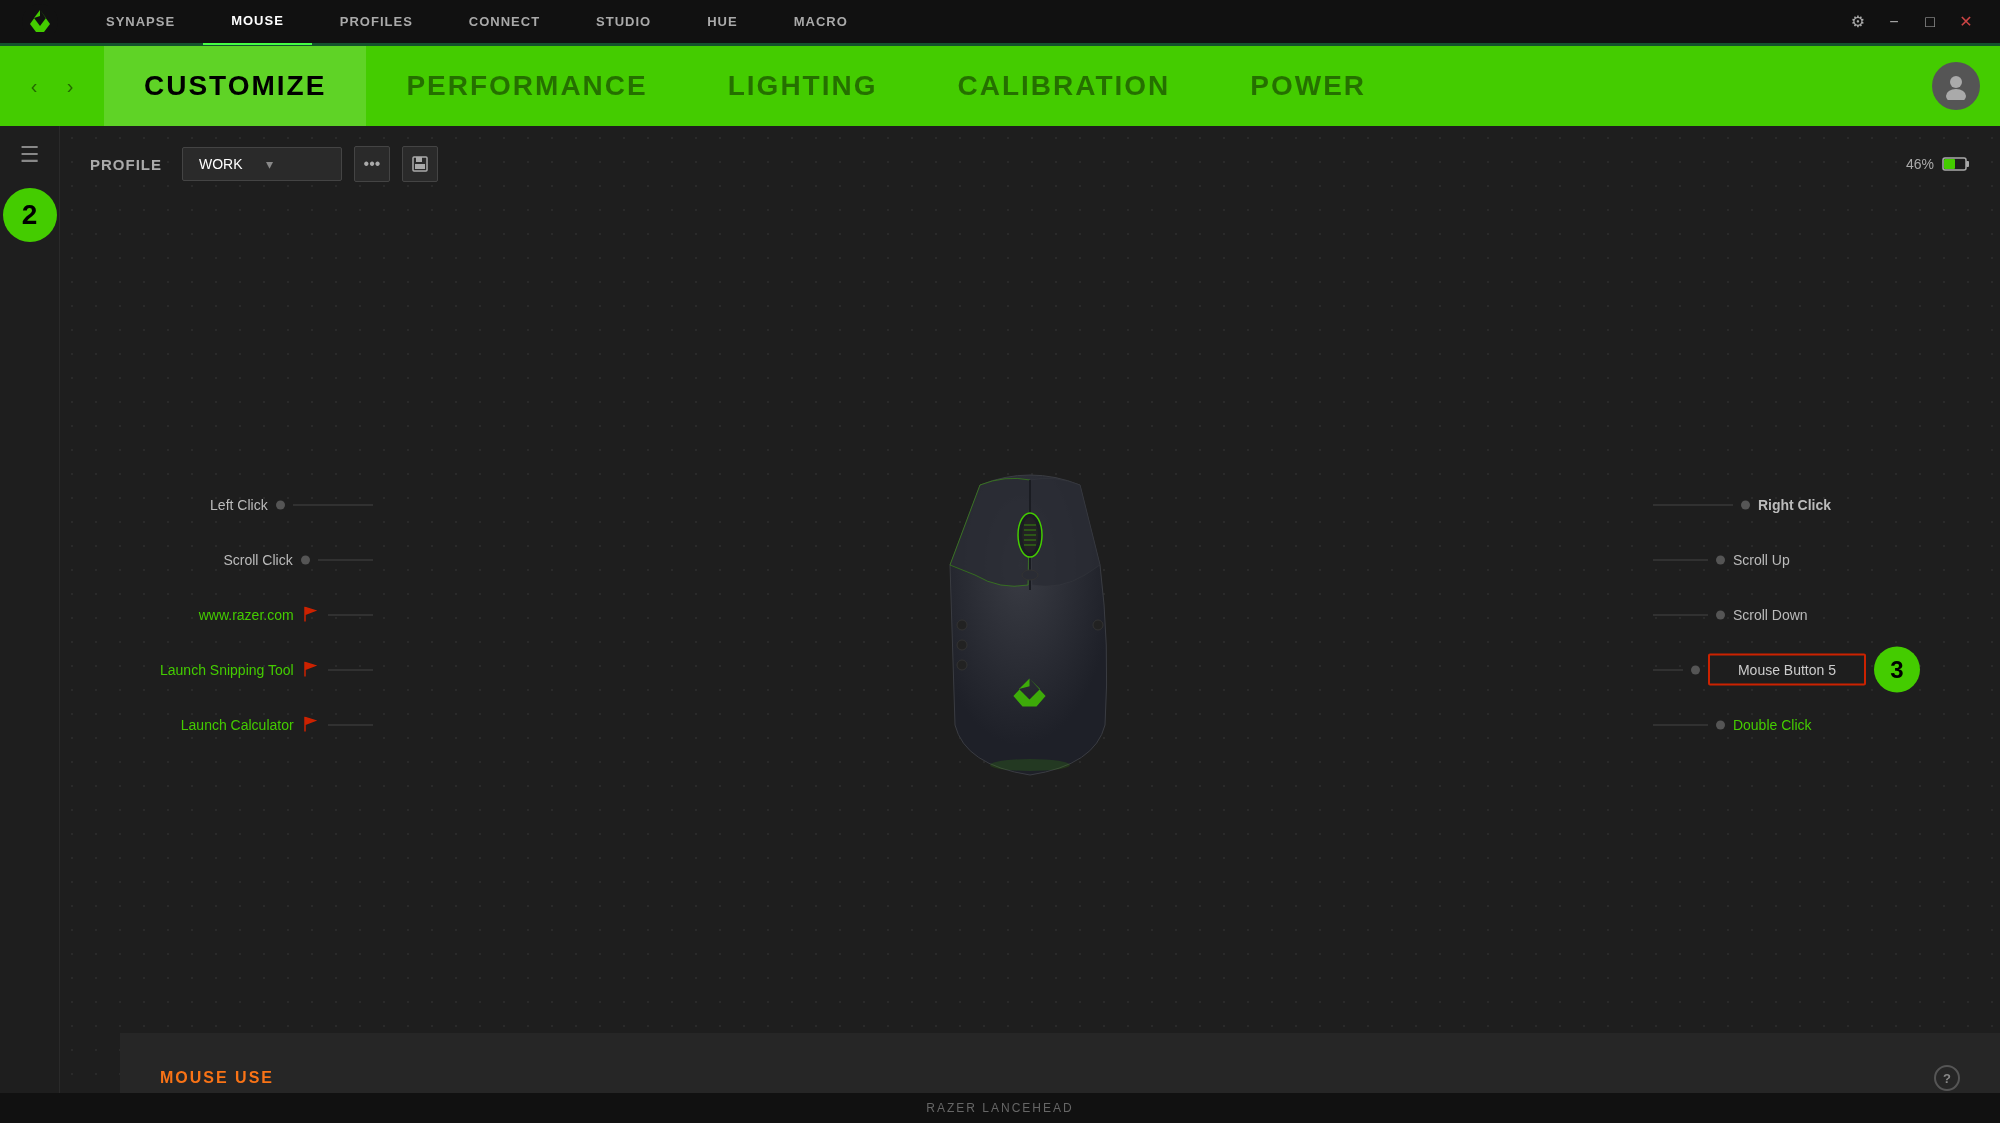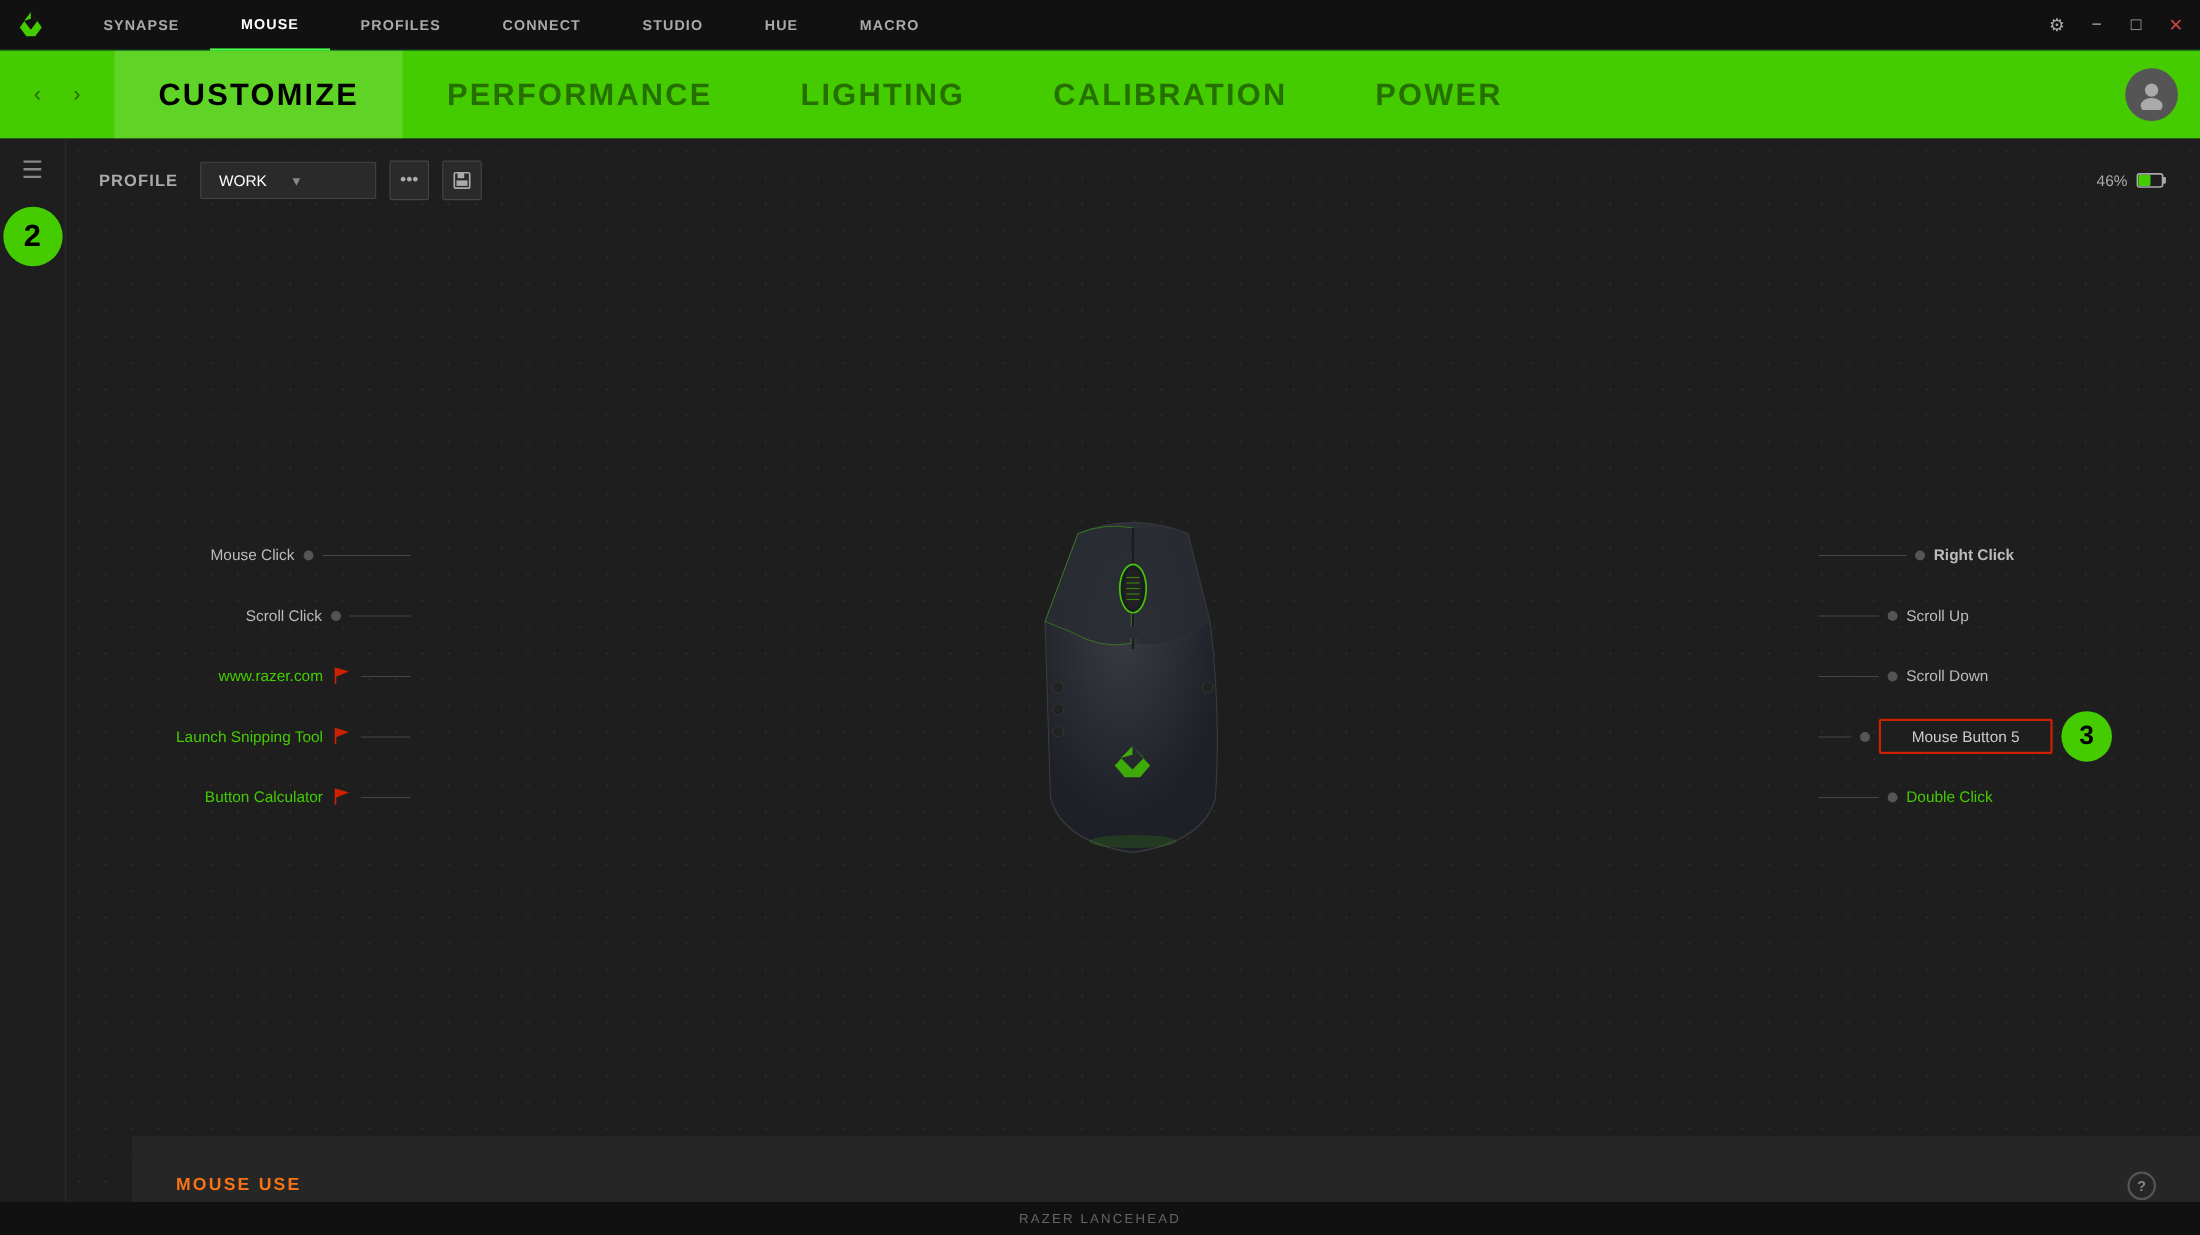--- a/index.html
+++ b/index.html
@@ -11,22 +11,22 @@
       overflow: hidden;
       color: #ccc;
     }
 
     
     .title-bar {
       display: flex;
       align-items: center;
       background: #111;
       height: 46px;
-      padding: 0 10px;
-      border-bottom: 1px solid #14532d;
+      padding: 0 22px;
+      border-bottom: 3px solid #14532d;
     }
     .title-bar-logo {
       width: 36px;
       height: 36px;
       margin-right: 20px;
     }
     .title-bar-nav {
       display: flex;
       flex: 1;
       gap: 0;
@@ -441,21 +441,21 @@
           <rect x="2" y="3" width="11" height="10" rx="1" fill="#44cc00"></rect>
         </svg>
       </div>
     </div>
 
     <div style="position:absolute; top:80px; left:0; right:0; bottom:100px; display:flex; align-items:center; justify-content:center;">
 
       <div style="position:absolute; left:100px; top:50%; transform:translateY(-50%); display:flex; flex-direction:column; gap:0px;">
 
         <div style="display:flex; align-items:center; justify-content:flex-end; gap:8px; height:55px;">
-          <span class="label-text">Mouse Click</span>
+          <span class="label-text">Left Click</span>
           <div class="dot"></div>
           <div class="line" style="width:80px;"></div>
         </div>
 
         <div style="display:flex; align-items:center; justify-content:flex-end; gap:8px; height:55px;">
           <span class="label-text">Scroll Click</span>
           <div class="dot"></div>
           <div class="line" style="width:55px;"></div>
         </div>
 
@@ -474,21 +474,21 @@
           <span class="label-text green">Launch Snipping Tool</span>
           <div class="macro-icon">
             <svg width="16" height="16" viewBox="0 0 16 16">
               <path d="M2 1 L2 15 M2 1 L12 4 L2 8 Z" stroke="#cc2200" stroke-width="1.5" fill="#cc2200"></path>
             </svg>
           </div>
           <div class="line" style="width:45px;"></div>
         </div>
 
         <div style="display:flex; align-items:center; justify-content:flex-end; gap:8px; height:55px;">
-          <span class="label-text green">Button Calculator</span>
+          <span class="label-text green">Launch Calculator</span>
           <div class="macro-icon">
             <svg width="16" height="16" viewBox="0 0 16 16">
               <path d="M2 1 L2 15 M2 1 L12 4 L2 8 Z" stroke="#cc2200" stroke-width="1.5" fill="#cc2200"></path>
             </svg>
           </div>
           <div class="line" style="width:45px;"></div>
         </div>
 
       </div>
 

